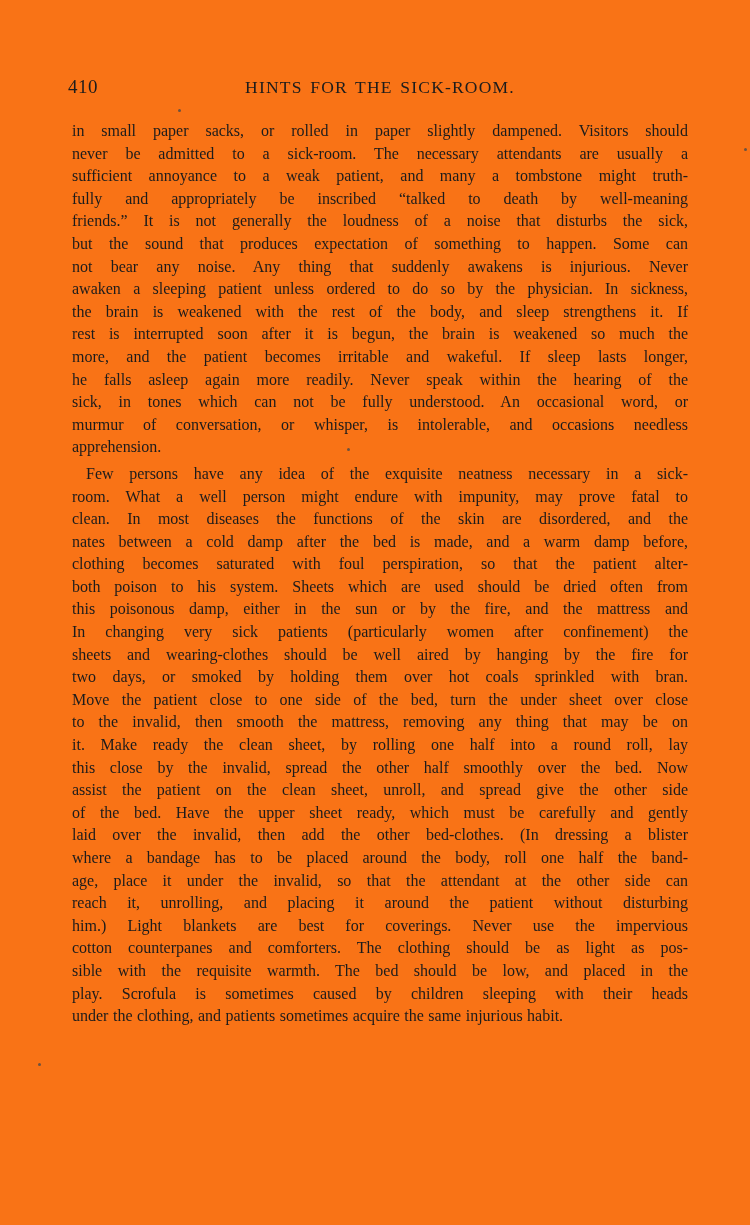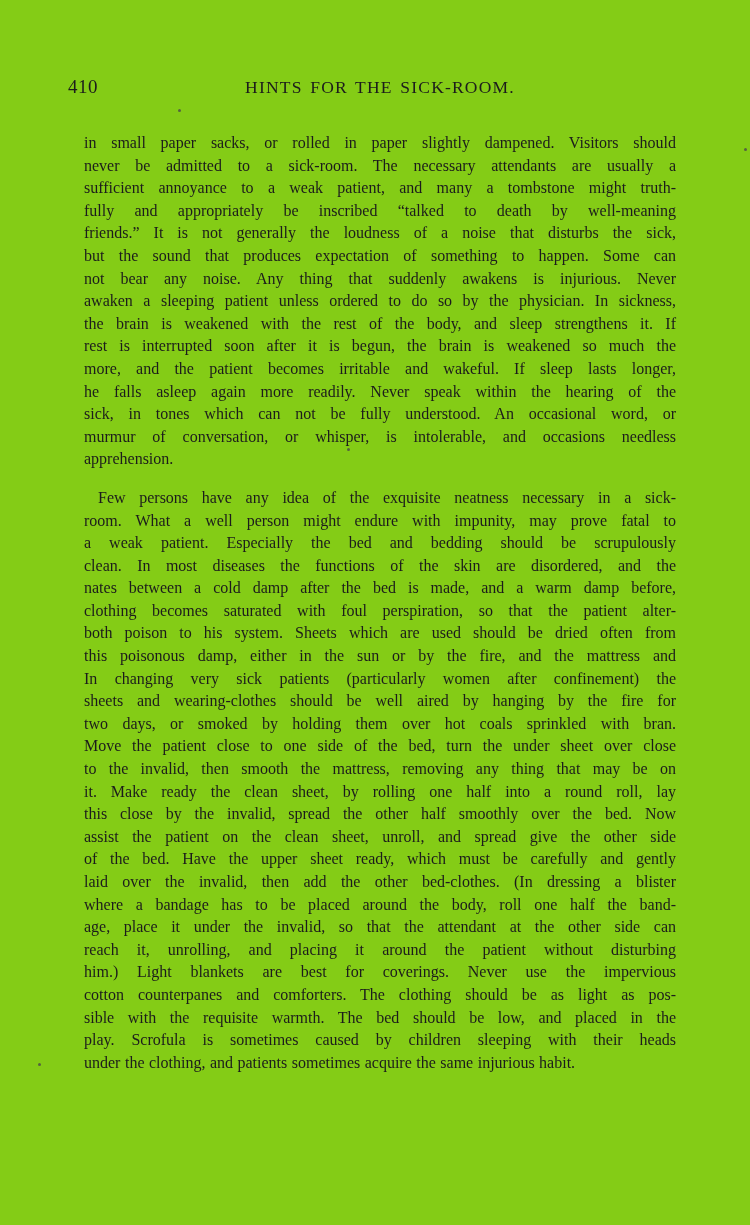--- a/index.html
+++ b/index.html
@@ -5,21 +5,21 @@
   * { margin: 0; padding: 0; box-sizing: border-box; }
   html, body { width: 750px; height: 1225px; }
   body {
     font-family: "Liberation Serif", "DejaVu Serif", serif;
     background: #ffffff;
   }
   .page {
     position: relative;
     width: 750px;
     height: 1225px;
-    background: #84cc16;
+    background: #f97316;
     color: #1c1c1c;
     overflow: hidden;
   }
   .page-header {
     position: absolute;
     top: 76px;
     left: 68px;
     width: 624px;
     height: 26px;
   }
@@ -39,21 +39,21 @@
     font-size: 17.5px;
     letter-spacing: 1.2px;
     word-spacing: 2px;
   }
   .page-body {
     position: absolute;
     top: 116px;
     left: 68px;
     width: 624px;
   }
-  .paragraph { margin: 16px; }
+  .paragraph { margin: 4px; }
   .line {
     font-size: 16px;
     line-height: 22.6px;
     text-align: justify;
     text-align-last: justify;
     word-spacing: 0.5px;
   }
   .line.last { text-align-last: left; }
   .line.first-indent { text-indent: 14px; }
   .artifact {
@@ -87,21 +87,20 @@
         <div class="line">rest is interrupted soon after it is begun, the brain is weakened so much the</div>
         <div class="line">more, and the patient becomes irritable and wakeful.  If sleep lasts longer,</div>
         <div class="line">he falls asleep again more readily.  Never speak within the hearing of the</div>
         <div class="line">sick, in tones which can not be fully understood.  An occasional word, or</div>
         <div class="line">murmur of conversation, or whisper, is intolerable, and occasions needless</div>
         <div class="line last">apprehension.</div>
       </div>
       <div class="paragraph">
         <div class="line first-indent">Few persons have any idea of the exquisite neatness necessary in a sick-</div>
         <div class="line">room.  What a well person might endure with impunity, may prove fatal to</div>
-        <div class="line">a weak patient.  Especially the bed and bedding should be scrupulously</div>
         <div class="line">clean.  In most diseases the functions of the skin are disordered, and the</div>
         <div class="line">nates between a cold damp after the bed is made, and a warm damp before,</div>
         <div class="line">clothing becomes saturated with foul perspiration, so that the patient alter-</div>
         <div class="line">both poison to his system.  Sheets which are used should be dried often from</div>
         <div class="line">this poisonous damp, either in the sun or by the fire, and the mattress and</div>
         <div class="line">In changing very sick patients (particularly women after confinement) the</div>
         <div class="line">sheets and wearing-clothes should be well aired by hanging by the fire for</div>
         <div class="line">two days, or smoked by holding them over hot coals sprinkled with bran.</div>
         <div class="line">Move the patient close to one side of the bed, turn the under sheet over close</div>
         <div class="line">to the invalid, then smooth the mattress, removing any thing that may be on</div>

